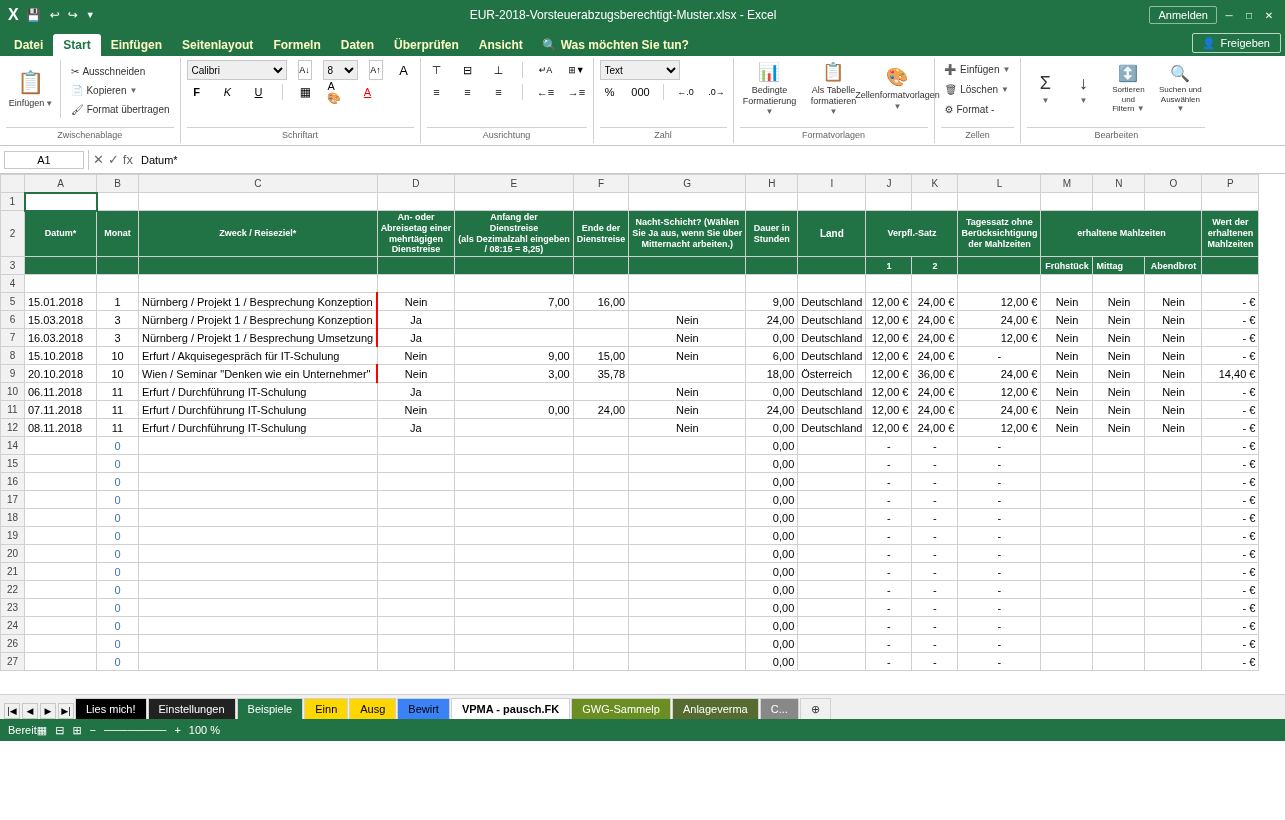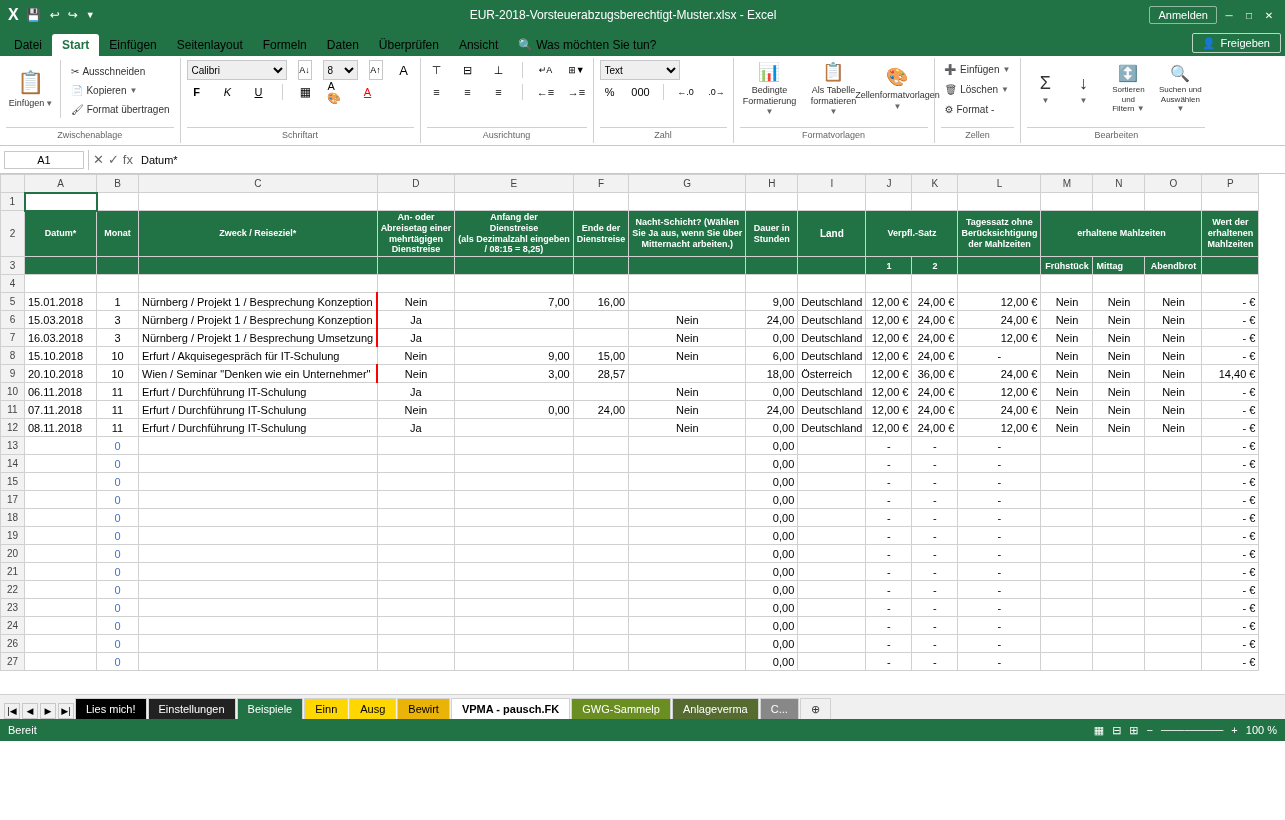--- a/index.html
+++ b/index.html
@@ -28,26 +28,27 @@
     #tab-bar {
       background: #217346;
       display: flex;
       align-items: flex-end;
       padding: 0 4px;
       height: 26px;
     }
     .ribbon-tab {
       padding: 4px 10px;
       font-size: 12px;
-      color: #000000;
+      color: #fef9c3;
       cursor: pointer;
       border-radius: 3px 3px 0 0;
       height: 22px;
       display: flex;
       align-items: center;
+      font-weight: bold;
     }
     .ribbon-tab.active {
       background: #fff;
       color: #217346;
       font-weight: 600;
     }
 
     
     #ribbon-content {
       background: #fff;
@@ -178,21 +179,20 @@
     td.center { text-align: center; }
     td.blue-text { color: #4472C4; }
 
     
     #status-bar {
       background: #217346;
       color: #fff;
       height: 22px;
       display: flex;
       align-items: center;
-      justify-content: space-between;
       padding: 0 8px;
       font-size: 11px;
     }
     #status-bar .status-right { display: flex; align-items: center; gap: 8px; }
 
     
     #sheet-tabs {
       height: 25px;
       background: #f0f0f0;
       border-top: 1px solid #d1d1d1;
@@ -669,21 +669,21 @@
           <td class="num">- €</td>
         </tr>
 
         <tr>
           <th class="row-header">9</th>
           <td>20.10.2018</td>
           <td class="center">10</td>
           <td style="border-right:2px solid red;">Wien / Seminar "Denken wie ein Unternehmer"</td>
           <td class="center">Nein</td>
           <td class="num">3,00</td>
-          <td class="num">28,57</td>
+          <td class="num">35,78</td>
           <td></td>
           <td class="num">18,00</td>
           <td>Österreich</td>
           <td class="num">12,00 €</td>
           <td class="num">36,00 €</td>
           <td class="num">24,00 €</td>
           <td class="center">Nein</td>
           <td class="center">Nein</td>
           <td class="center">Nein</td>
           <td class="num">14,40 €</td>
@@ -743,59 +743,59 @@
           <td class="num">12,00 €</td>
           <td class="num">24,00 €</td>
           <td class="num">12,00 €</td>
           <td class="center">Nein</td>
           <td class="center">Nein</td>
           <td class="center">Nein</td>
           <td class="num">- €</td>
         </tr>
 
         <tr>
-            <th class="row-header">13</th>
-            <td></td>
-            <td class="center blue-text">0</td>
-            <td></td>
-            <td></td>
-            <td></td>
-            <td></td>
-            <td></td>
-            <td class="num">0,00</td>
-            <td></td>
-            <td class="center">-</td>
-            <td class="center">-</td>
-            <td class="center">-</td>
-            <td></td>
-            <td></td>
-            <td></td>
-            <td class="num">- €</td>
-          </tr>
-        <tr>
             <th class="row-header">14</th>
             <td></td>
             <td class="center blue-text">0</td>
             <td></td>
             <td></td>
             <td></td>
             <td></td>
             <td></td>
             <td class="num">0,00</td>
             <td></td>
             <td class="center">-</td>
             <td class="center">-</td>
             <td class="center">-</td>
             <td></td>
             <td></td>
             <td></td>
             <td class="num">- €</td>
           </tr>
         <tr>
             <th class="row-header">15</th>
+            <td></td>
+            <td class="center blue-text">0</td>
+            <td></td>
+            <td></td>
+            <td></td>
+            <td></td>
+            <td></td>
+            <td class="num">0,00</td>
+            <td></td>
+            <td class="center">-</td>
+            <td class="center">-</td>
+            <td class="center">-</td>
+            <td></td>
+            <td></td>
+            <td></td>
+            <td class="num">- €</td>
+          </tr>
+        <tr>
+            <th class="row-header">16</th>
             <td></td>
             <td class="center blue-text">0</td>
             <td></td>
             <td></td>
             <td></td>
             <td></td>
             <td></td>
             <td class="num">0,00</td>
             <td></td>
             <td class="center">-</td>
@@ -1007,21 +1007,21 @@
     <div class="scroll-arrow">|◀</div>
     <div class="scroll-arrow">◀</div>
     <div class="scroll-arrow">▶</div>
     <div class="scroll-arrow">▶|</div>
   </div>
   <div class="sheet-tab" style="background:#000;color:#fff;">Lies mich!</div>
   <div class="sheet-tab" style="background:#222;color:#fff;">Einstellungen</div>
   <div class="sheet-tab" style="background:#217346;color:#fff;">Beispiele</div>
   <div class="sheet-tab" style="background:#FFD700;color:#000;">Einn</div>
   <div class="sheet-tab" style="background:#FFD700;color:#000;">Ausg</div>
-  <div class="sheet-tab" style="background:#eab308;color:#000;">Bewirt</div>
+  <div class="sheet-tab" style="background:#3b82f6;color:#000;">Bewirt</div>
   <div class="sheet-tab active" style="background:#fff;color:#000;border-bottom:none;font-weight:600;margin-top:28px;">VPMA - pausch.FK</div>
   <div class="sheet-tab" style="background:#6B8E23;color:#fff;">GWG-Sammelp</div>
   <div class="sheet-tab" style="background:#556B2F;color:#fff;">Anlageverma</div>
   <div class="sheet-tab" style="background:#888;color:#fff;">C...</div>
   <div class="sheet-tab" style="background:#f0f0f0;color:#333;">⊕</div>
 </div>
 
 <div id="status-bar">
   <span>Bereit</span>
   <div class="status-right">

